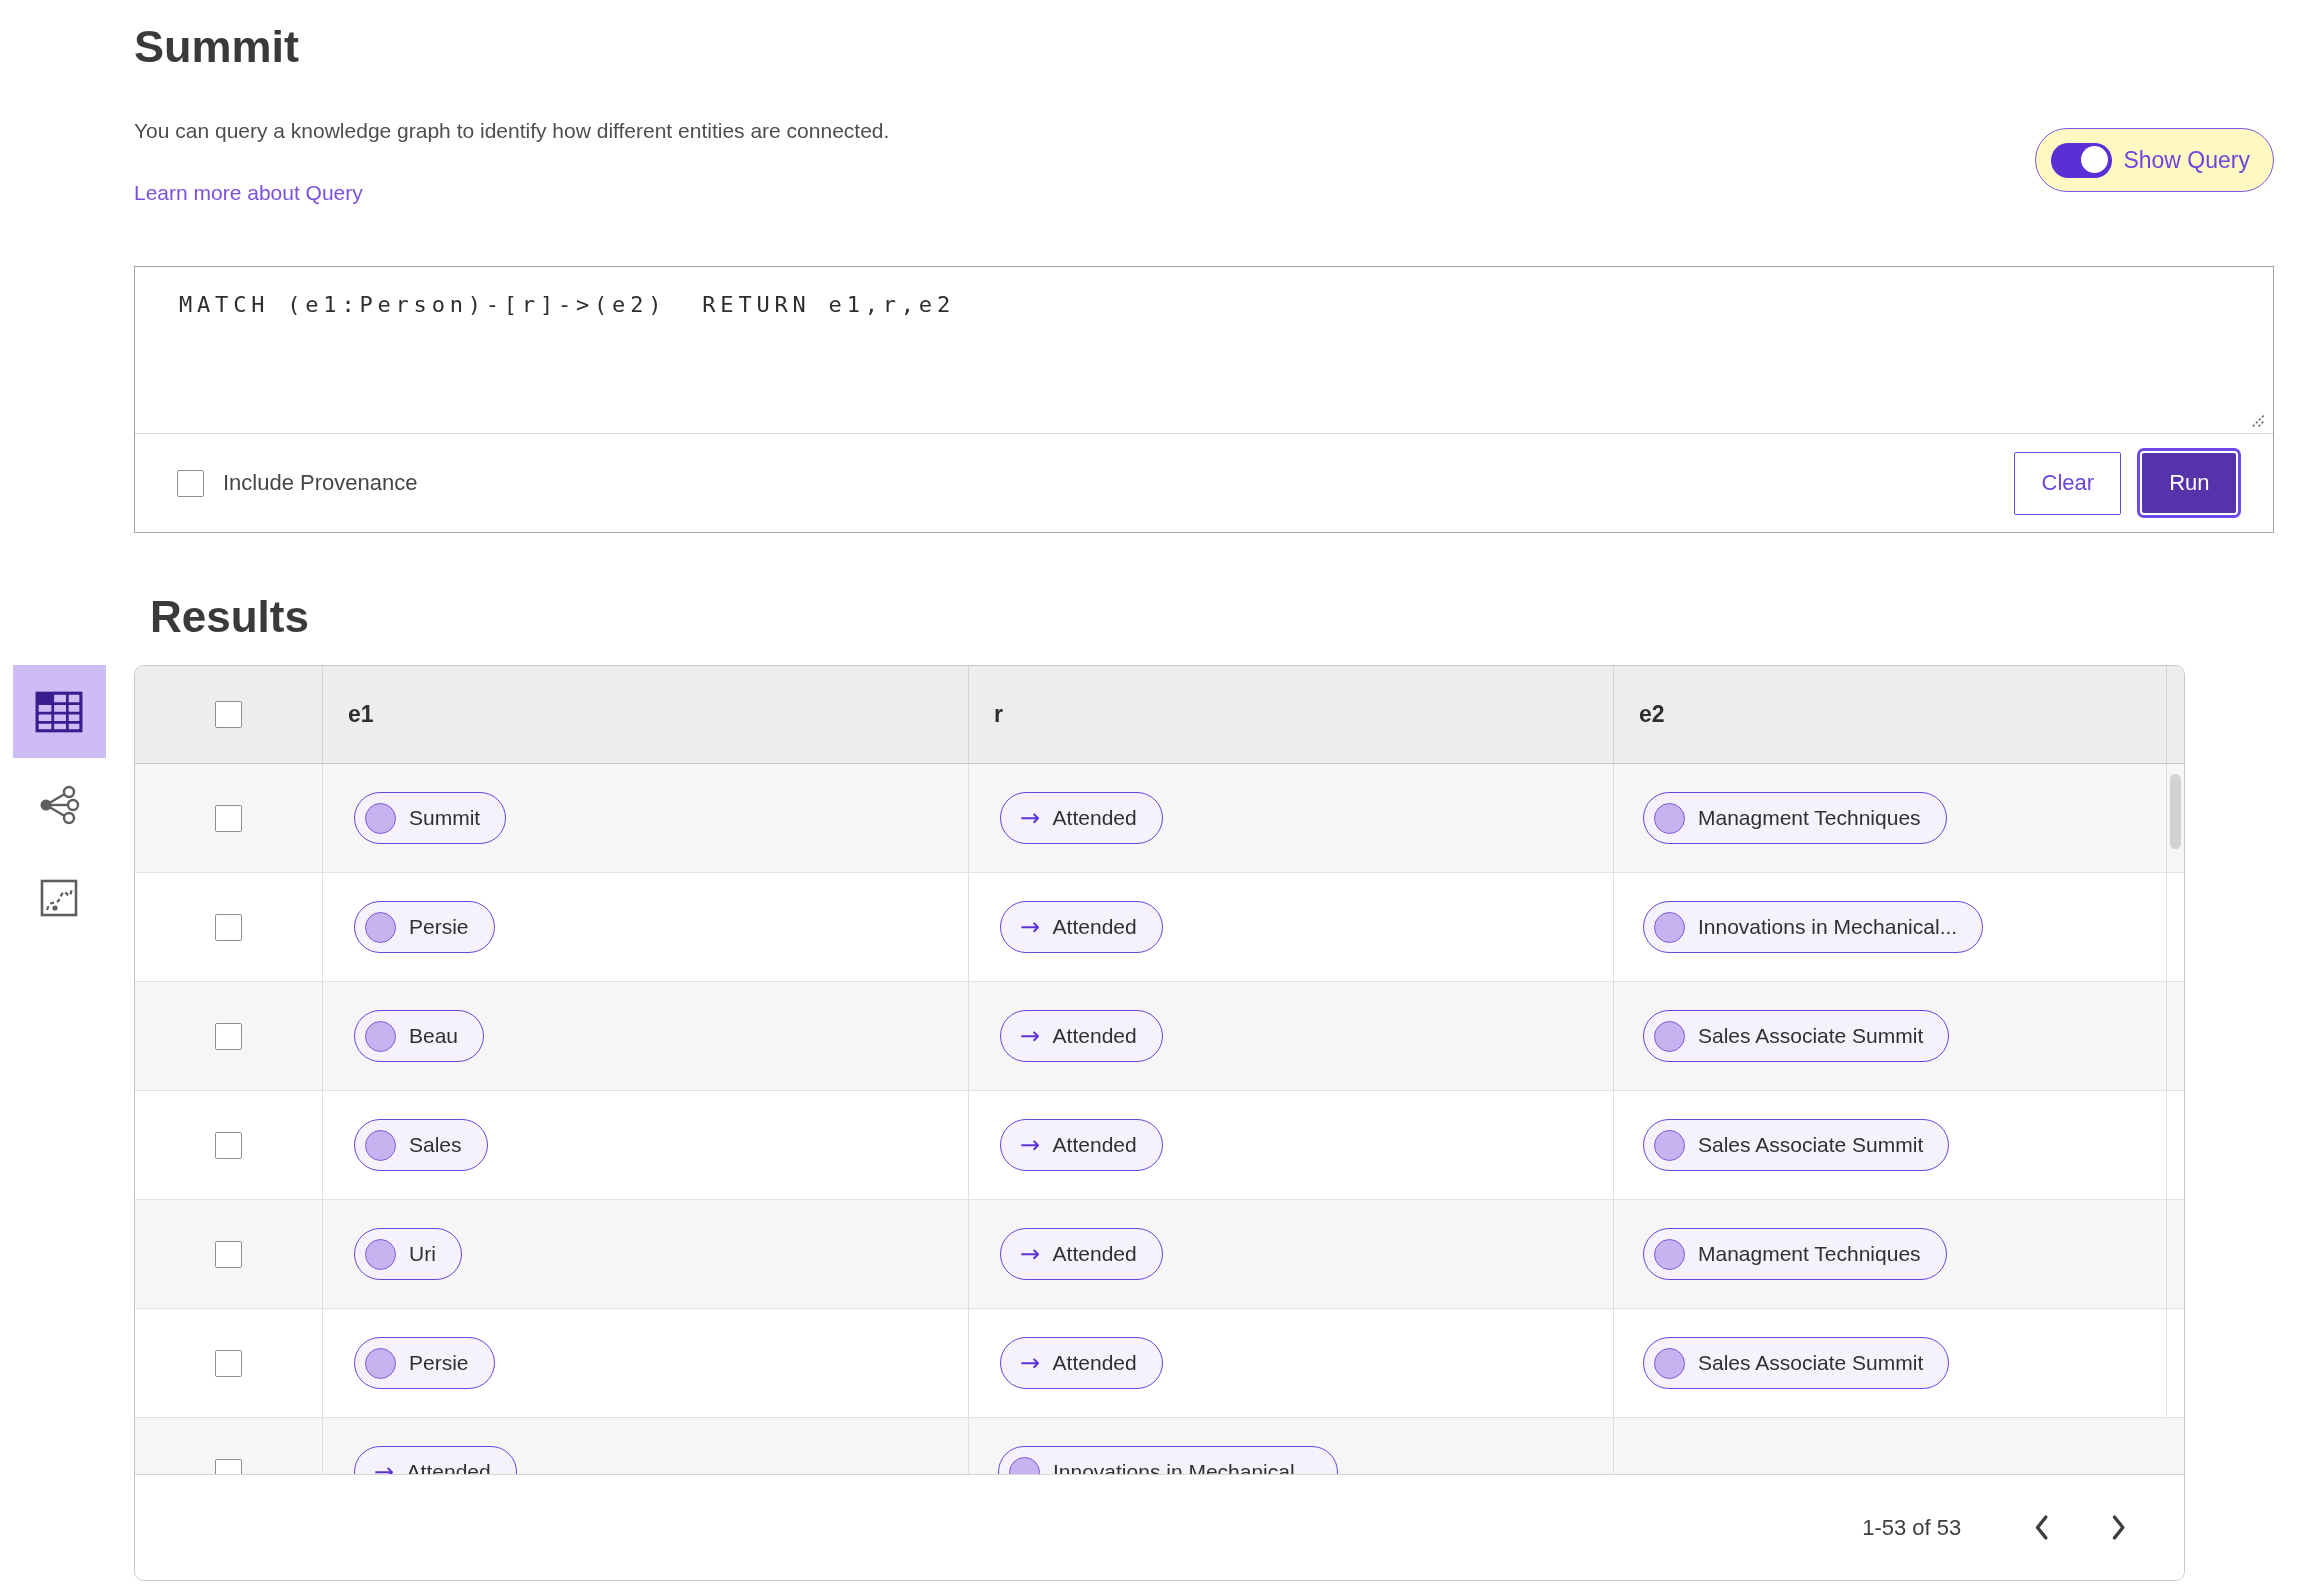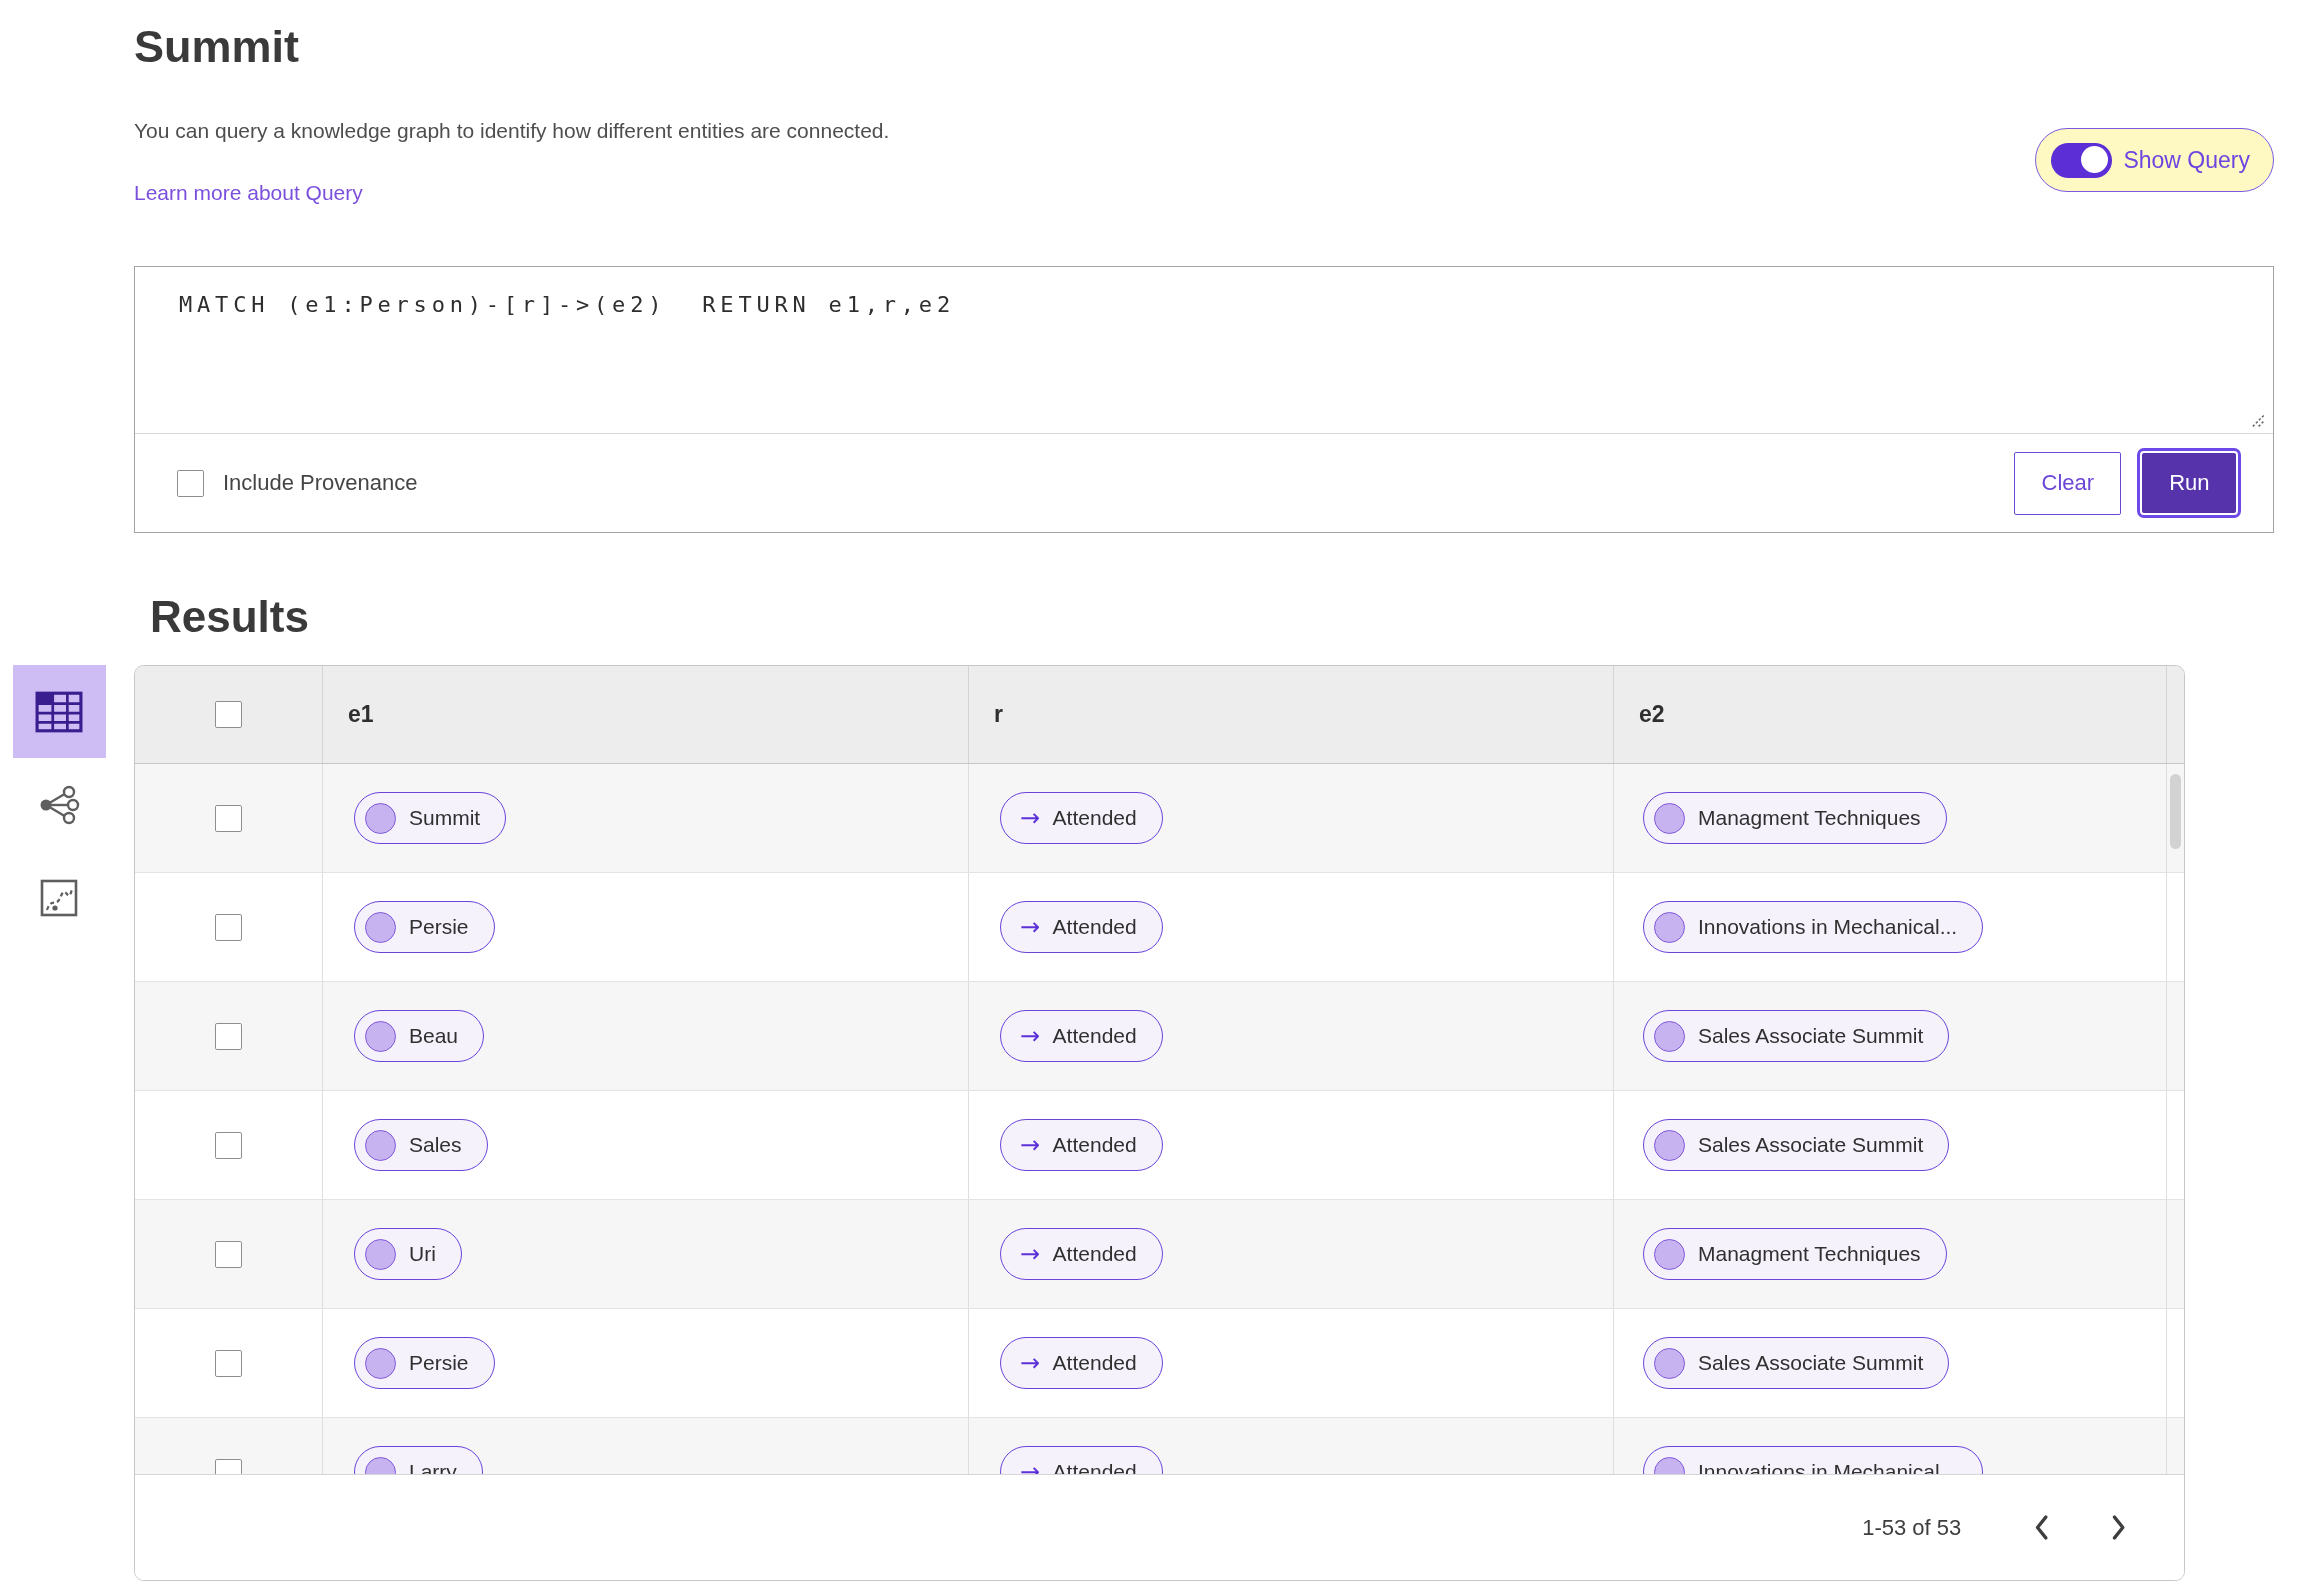--- a/index.html
+++ b/index.html
@@ -295,26 +295,20 @@
               <span class="plabel">Sales Associate Summit</span>
             </span>
           </div>
           <div class="cell c-scroll"></div>
         </div>
         <div class="trow odd">
           <div class="cell c-check">
             <input type="checkbox" class="cb" style="">
           </div>
           <div class="cell">
-            <span class="pill">
-              <span class="node"></span>
-              <span class="plabel">Larry</span>
-            </span>
-          </div>
-          <div class="cell">
             <span class="pill rel">
               <span class="arrow">→</span>
               <span class="plabel">Attended</span>
             </span>
           </div>
           <div class="cell c-e2">
             <span class="pill">
               <span class="node"></span>
               <span class="plabel">Innovations in Mechanical...</span>
             </span>

